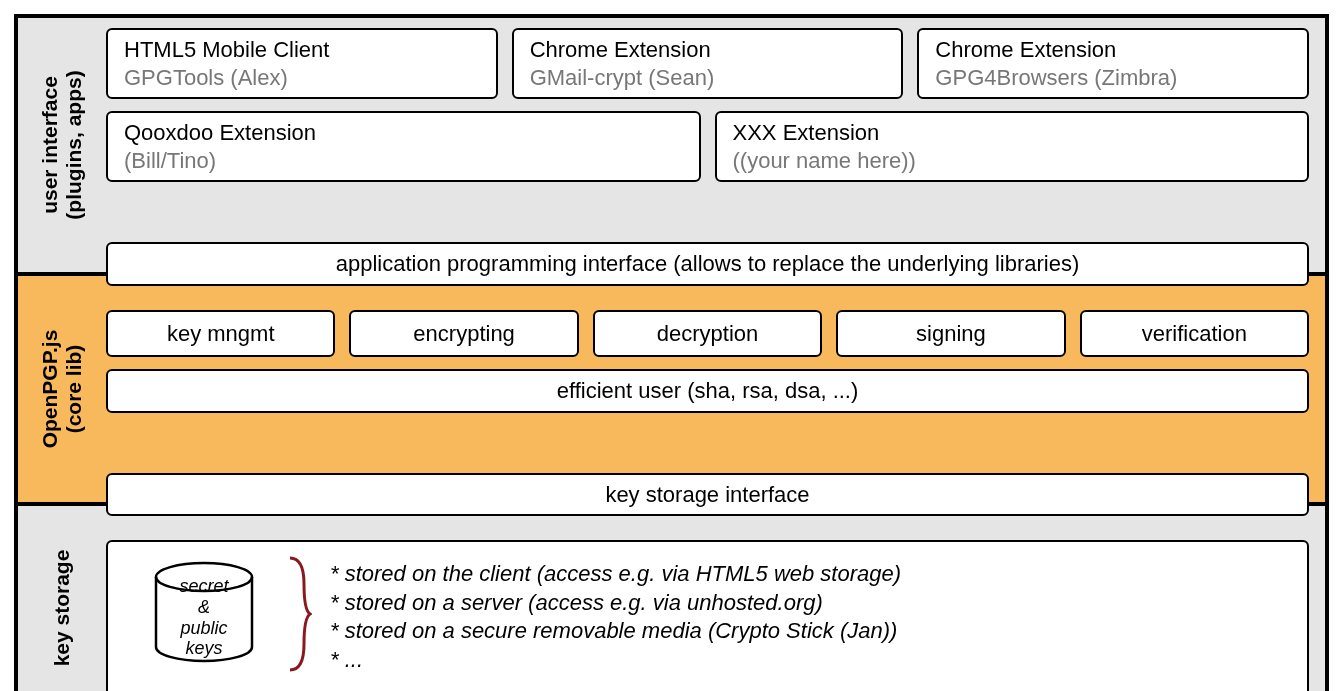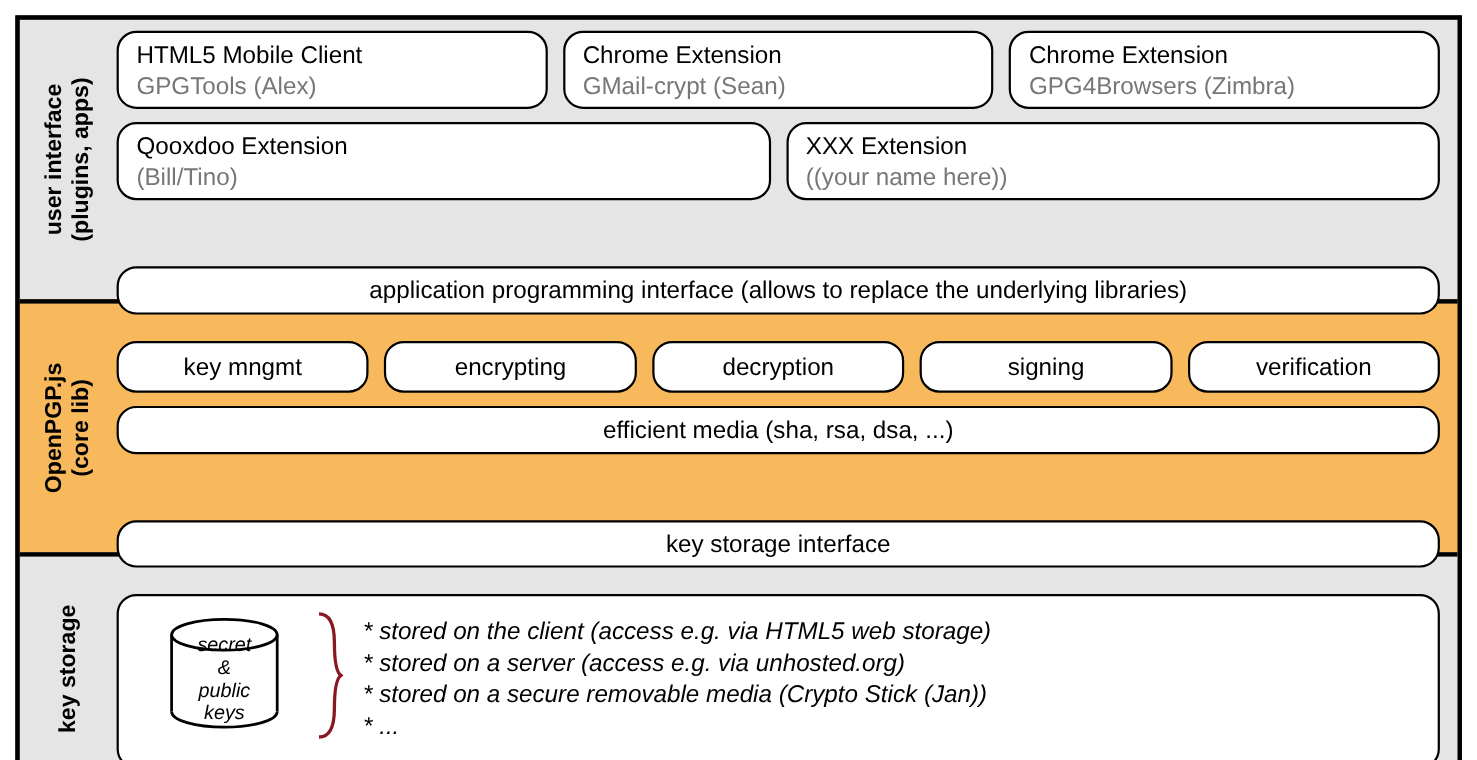--- a/index.html
+++ b/index.html
@@ -45,21 +45,21 @@
     gap: 12px;
   }
   .row {
     display: flex;
     gap: 14px;
   }
   .row > .box { flex:1; }
   .box {
     background: #fff;
     border: 2px solid #000;
-    border-radius: 18px;
+    border-radius: 6px;
     padding: 6px 16px;
     font-size: 22px;
     line-height: 1.25;
   }
   .box .title { color:#000; }
   .box .sub { color:#777; }
   .center { text-align: center; }
   .wide { width: 100%; }
   .row5 { display:flex; gap:14px; }
   .row5 .box { flex:1; text-align:center; padding:8px 6px; }
@@ -137,21 +137,21 @@
       </div>
     </div>
     <div class="content pad-top">
       <div class="row5">
         <div class="box">key mngmt</div>
         <div class="box">encrypting</div>
         <div class="box">decryption</div>
         <div class="box">signing</div>
         <div class="box">verification</div>
       </div>
-      <div class="box wide center">efficient media (sha, rsa, dsa, ...)</div>
+      <div class="box wide center">efficient user (sha, rsa, dsa, ...)</div>
       <div class="box wide center straddle">key storage interface</div>
     </div>
   </div>
 
   <div class="layer layer-gray">
     <div class="vlabel">
       <div class="vlabel-text">
         <span>key storage</span>
       </div>
     </div>

